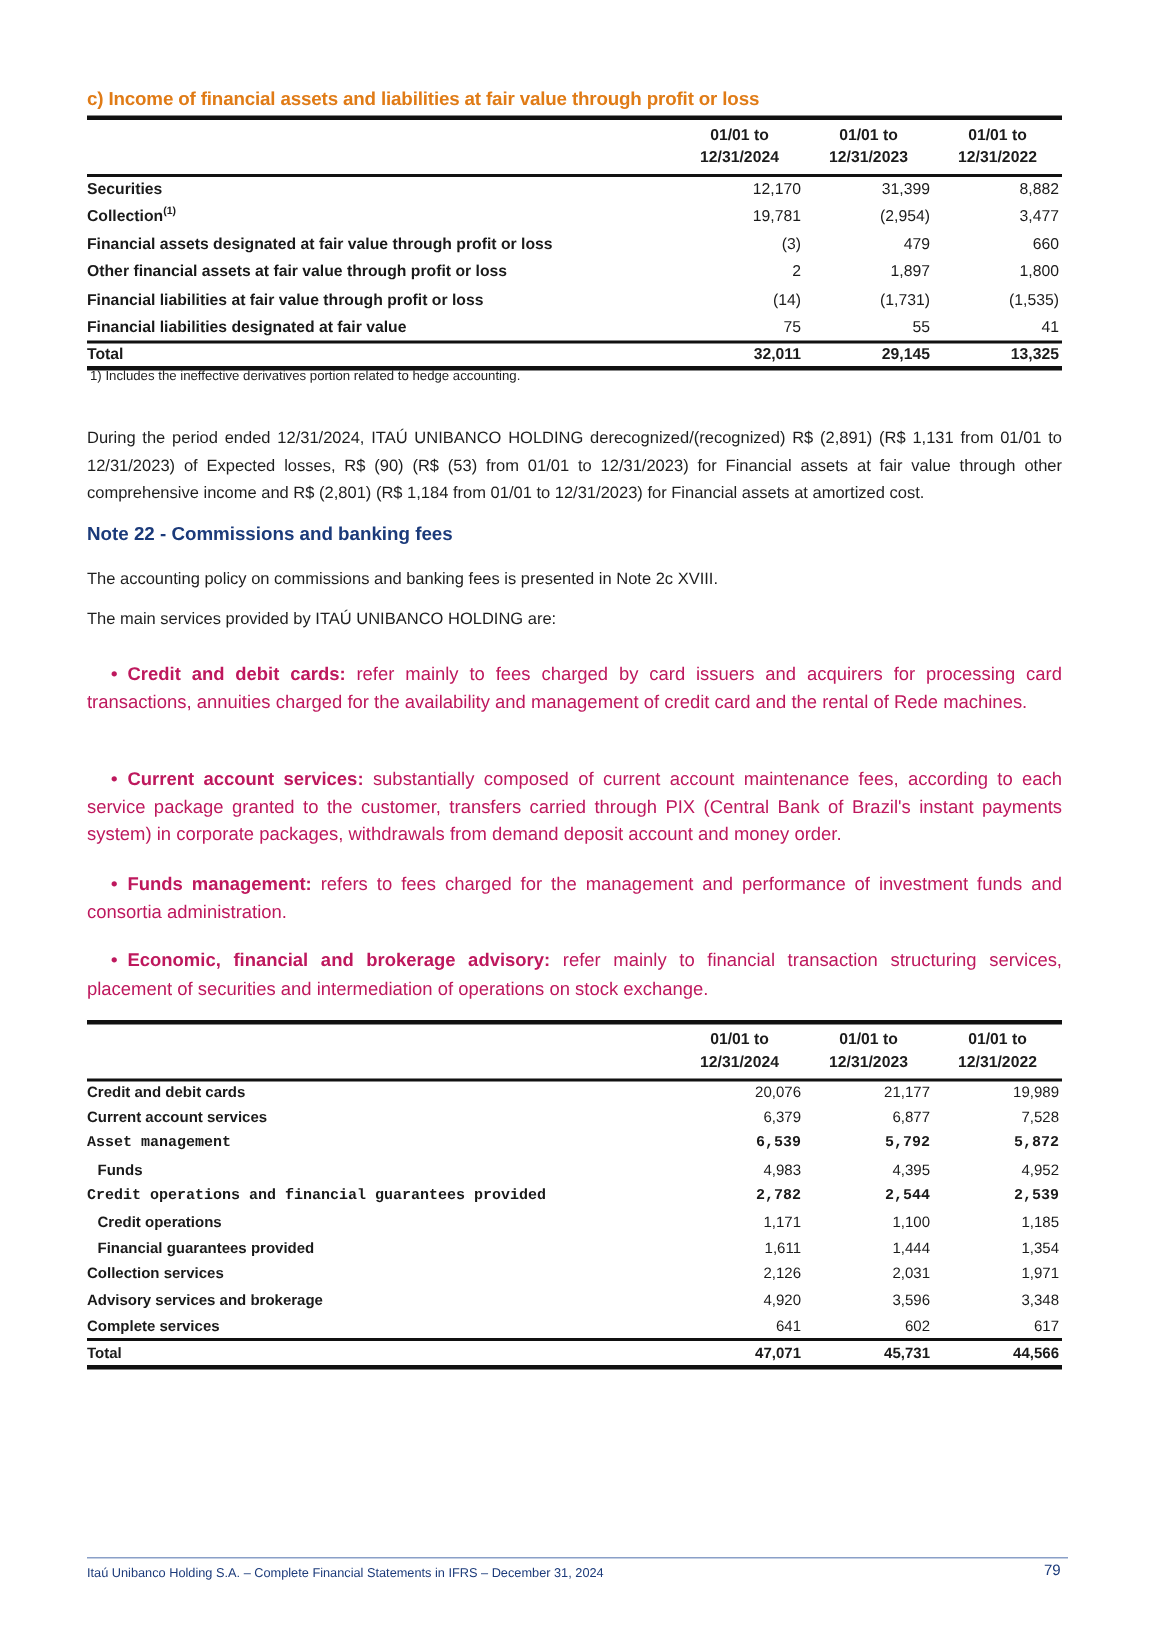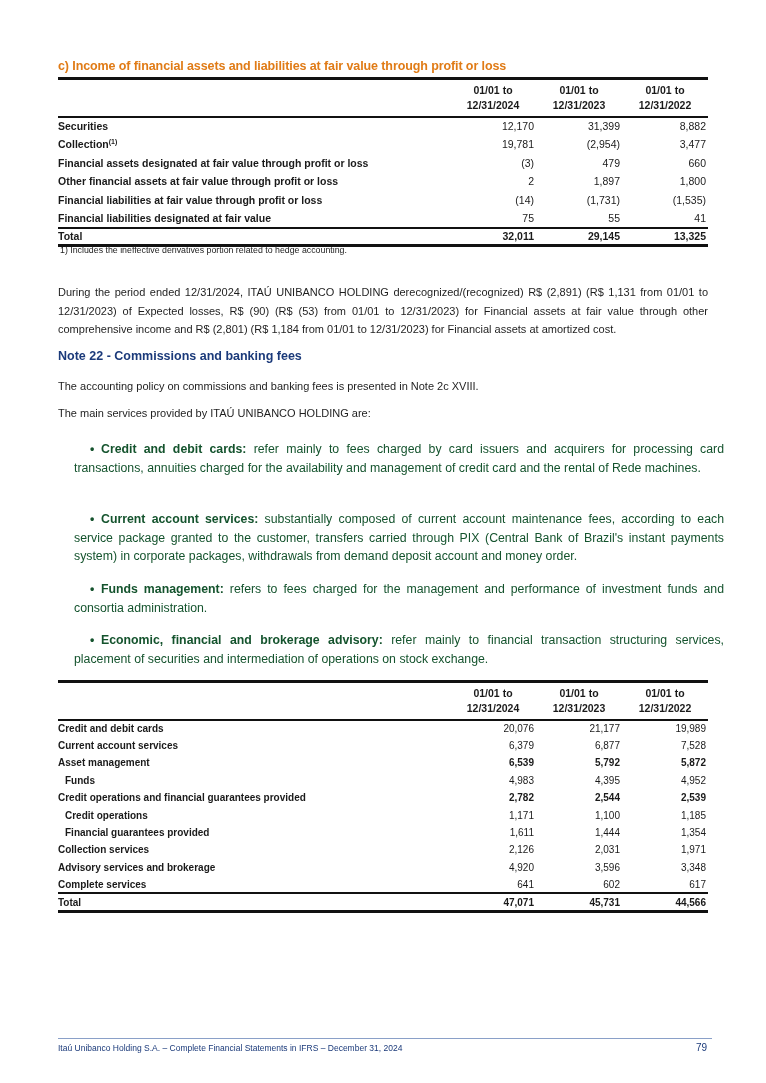--- a/index.html
+++ b/index.html
@@ -13,28 +13,28 @@
     table.fin .lbl { text-align: left; font-weight: bold; }
     table.fin .num { text-align: right; width: 78px; padding-right: 2px; }
     table.fin .hd { width: 86px; }
     .t1 { top: 77px; }
     .t1 thead tr { border-top: 3px solid #111; border-bottom: 2px solid #111; height: 38px; }
     .t1 tbody tr { height: 18.5px; }
     .t1 tbody tr.total { border-top: 2px solid #111; border-bottom: 3px solid #111; font-weight: bold; height: 18px; }
     .footnote { position: absolute; top: 245px; left: 2px; font-size: 8.8px; color: #222; }
     .para { position: absolute; left: 0; width: 650px; font-size: 11px; line-height: 18.5px; text-align: justify; color: #1e1e1e; }
     .note22 { position: absolute; top: 349px; left: 0; font-size: 12.5px; font-weight: bold; color: #1b3a7a; }
-    .bullet-block { position: absolute; left: 16px; width: 650px; font-size: 12.3px; line-height: 18.5px; text-align: justify; color: #14532d; }
+    .bullet-block { position: absolute; left: 0; width: 650px; font-size: 12.3px; line-height: 18.5px; text-align: justify; color: #be185d; }
     .bullet-block .dot { display: inline-block; width: 27px; padding-left: 16px; box-sizing: border-box; font-weight: bold; }
     .bullet-block b { font-weight: bold; }
     .t2 { top: 680px; }
     .t2 thead tr { border-top: 3px solid #111; border-bottom: 2px solid #111; height: 38px; }
     .t2 tbody tr { height: 17.4px; }
     .t2 tbody td { font-size: 10px; }
-    .t2 tbody tr.bold td { font-weight: bold; }
+    .t2 tbody tr.bold td { font-weight: bold; font-family: Liberation Mono, monospace; }
     .t2 tbody tr.sub td.lbl { padding-left: 7px; }
     .t2 tbody tr.total { border-top: 2px solid #111; border-bottom: 3px solid #111; font-weight: bold; height: 18px; }
     .footer-rule { position: absolute; top: 1038px; left: 58px; width: 654px; height: 1px; background: #8aa0c8; }
     .footer-left { position: absolute; top: 1043px; left: 58px; font-size: 8.5px; color: #1b3a7a; }
     .footer-page { position: absolute; top: 1042px; left: 696px; font-size: 10px; color: #1b3a7a; }
     sup { font-size: 7px; vertical-align: super; line-height: 0; }
   </style>
 </head>
 <body>
 

